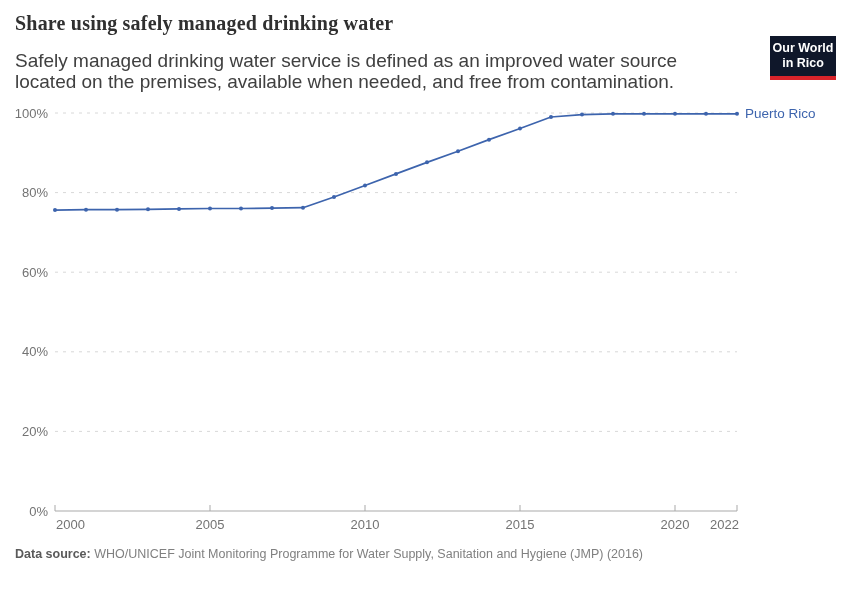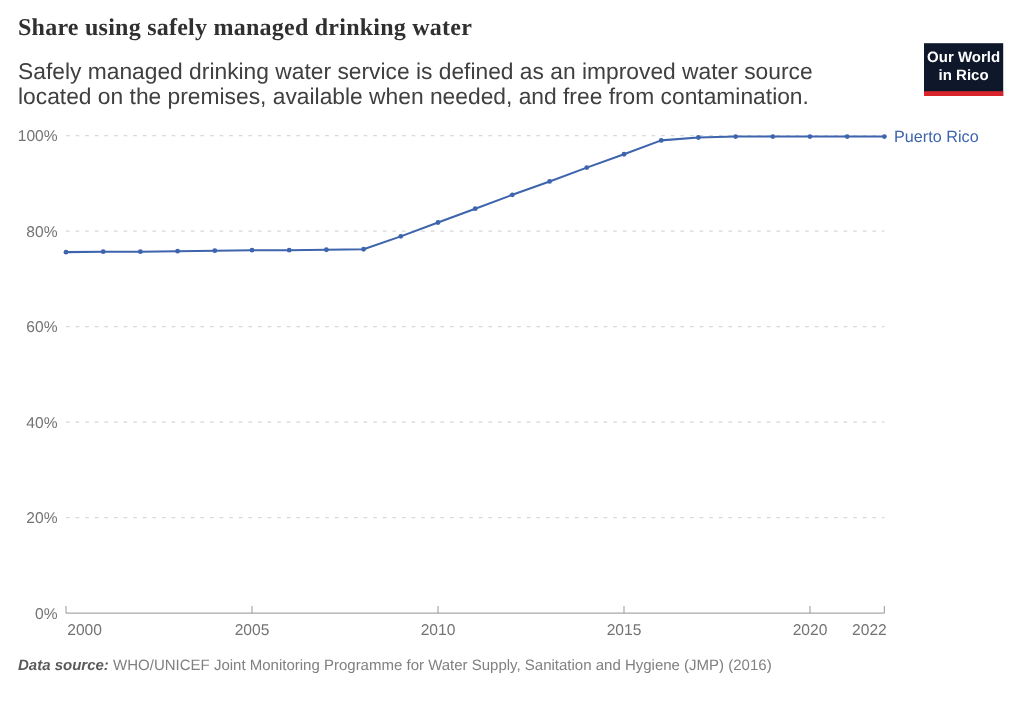--- a/index.html
+++ b/index.html
@@ -29,21 +29,21 @@
   .chart-svg{position:absolute;left:0;top:96px;}
   .chart-svg text{font-family:"Liberation Sans",sans-serif;}
   .chart-svg .ytick,.chart-svg .xtick{fill:#737373;font-size:13px;}
   .chart-svg .grid{stroke:#d8d8d8;stroke-width:1;stroke-dasharray:3,5;}
   .chart-svg .axis{stroke:#a9a9a9;stroke-width:1;}
   .chart-svg .series-label{font-size:13.5px;}
   .footer{
     position:absolute;left:15px;top:544px;margin:0;
     font-size:12.5px;line-height:21px;color:#808080;
   }
-  .footer .src-label{font-weight:700;color:#5a5a5a;font-style:italic;}
+  .footer .src-label{font-weight:700;color:#5a5a5a;}
 </style>
 </head>
 <body>
 
 <div class="page">
 
   <header>
     <h1 class="chart-title">Share using safely managed drinking water</h1>
     <p class="chart-subtitle">Safely managed drinking water service is defined as an improved water source located on the premises, available when needed, and free from contamination.</p>
     <div class="owid-logo">

